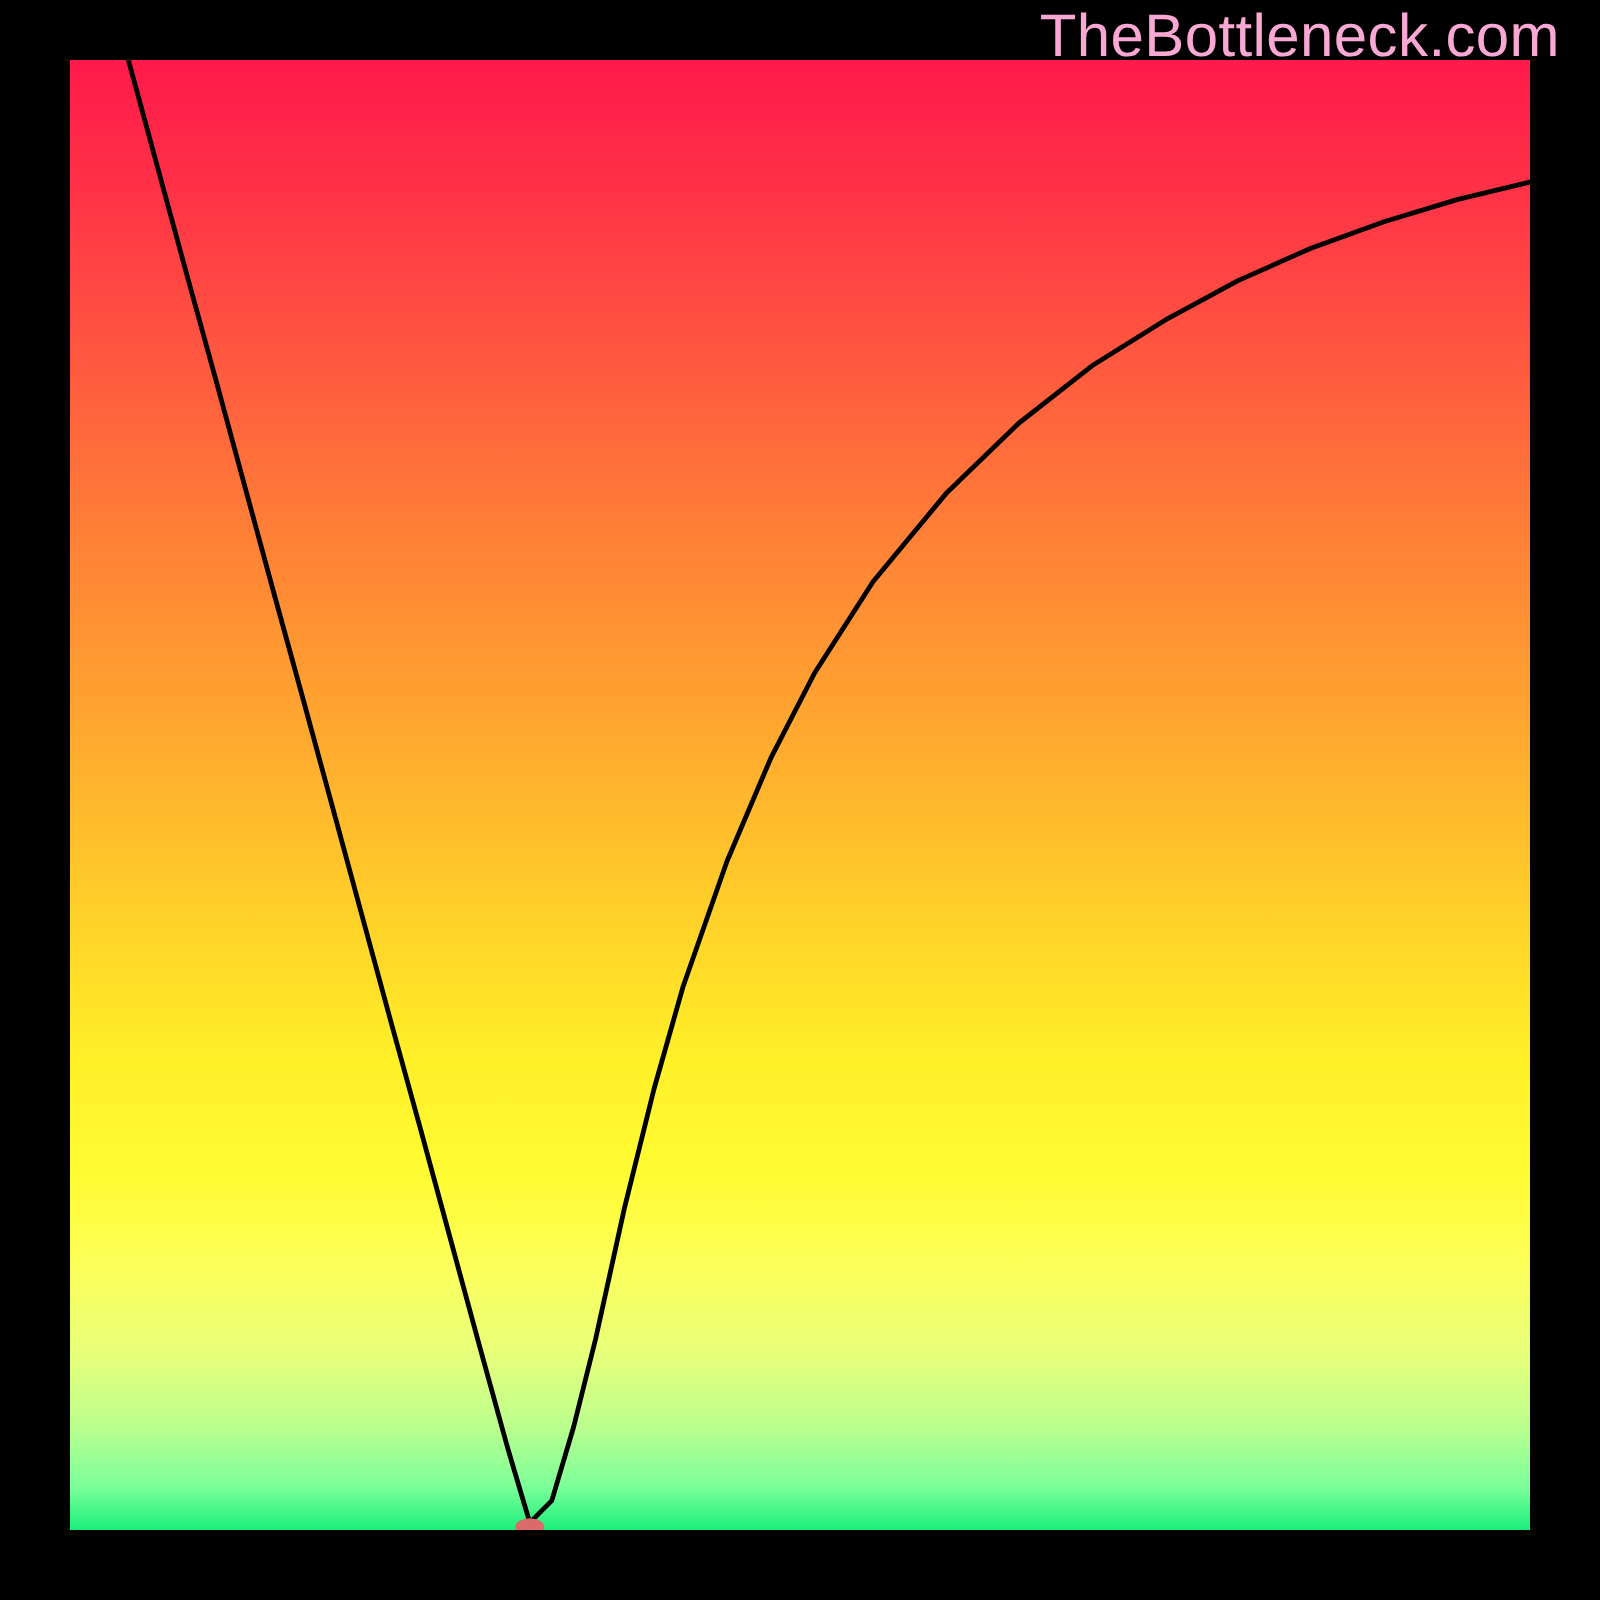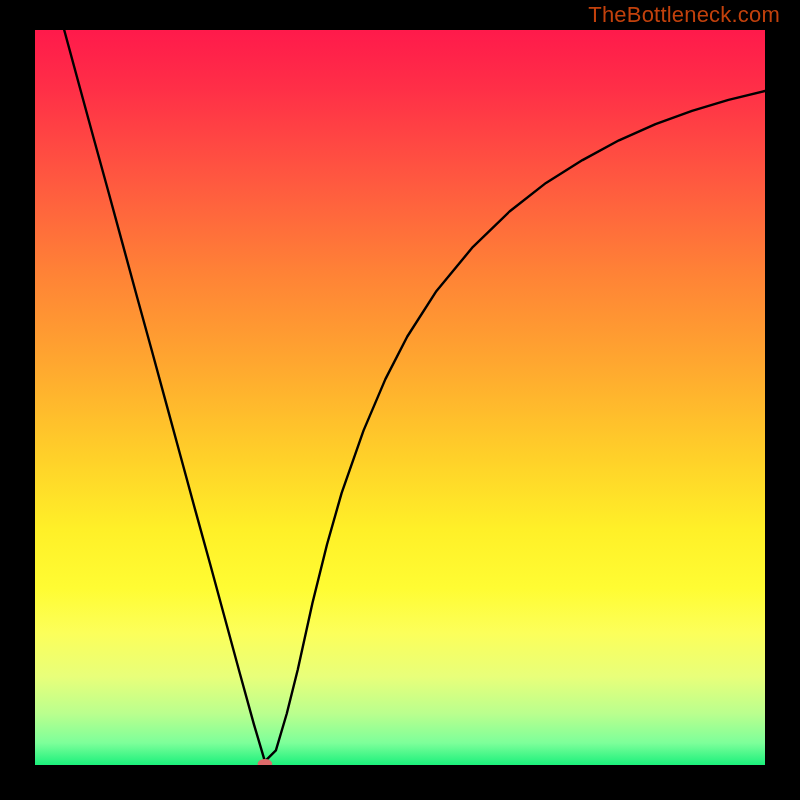--- a/index.html
+++ b/index.html
@@ -14,22 +14,22 @@
   .outer {
     position: relative;
     width: 800px;
     height: 800px;
     background: #000000;
   }
   .attribution {
     position: absolute;
     top: 2px;
     right: 20px;
-    color: #c2410c;
-    font-size: 22px;
+    color: #f9a8d4;
+    font-size: 30px;
     font-weight: 500;
     letter-spacing: 0.2px;
   }
   .plot-area {
     position: absolute;
     left: 35px;
     top: 30px;
     width: 730px;
     height: 735px;
     background: linear-gradient(to bottom,

